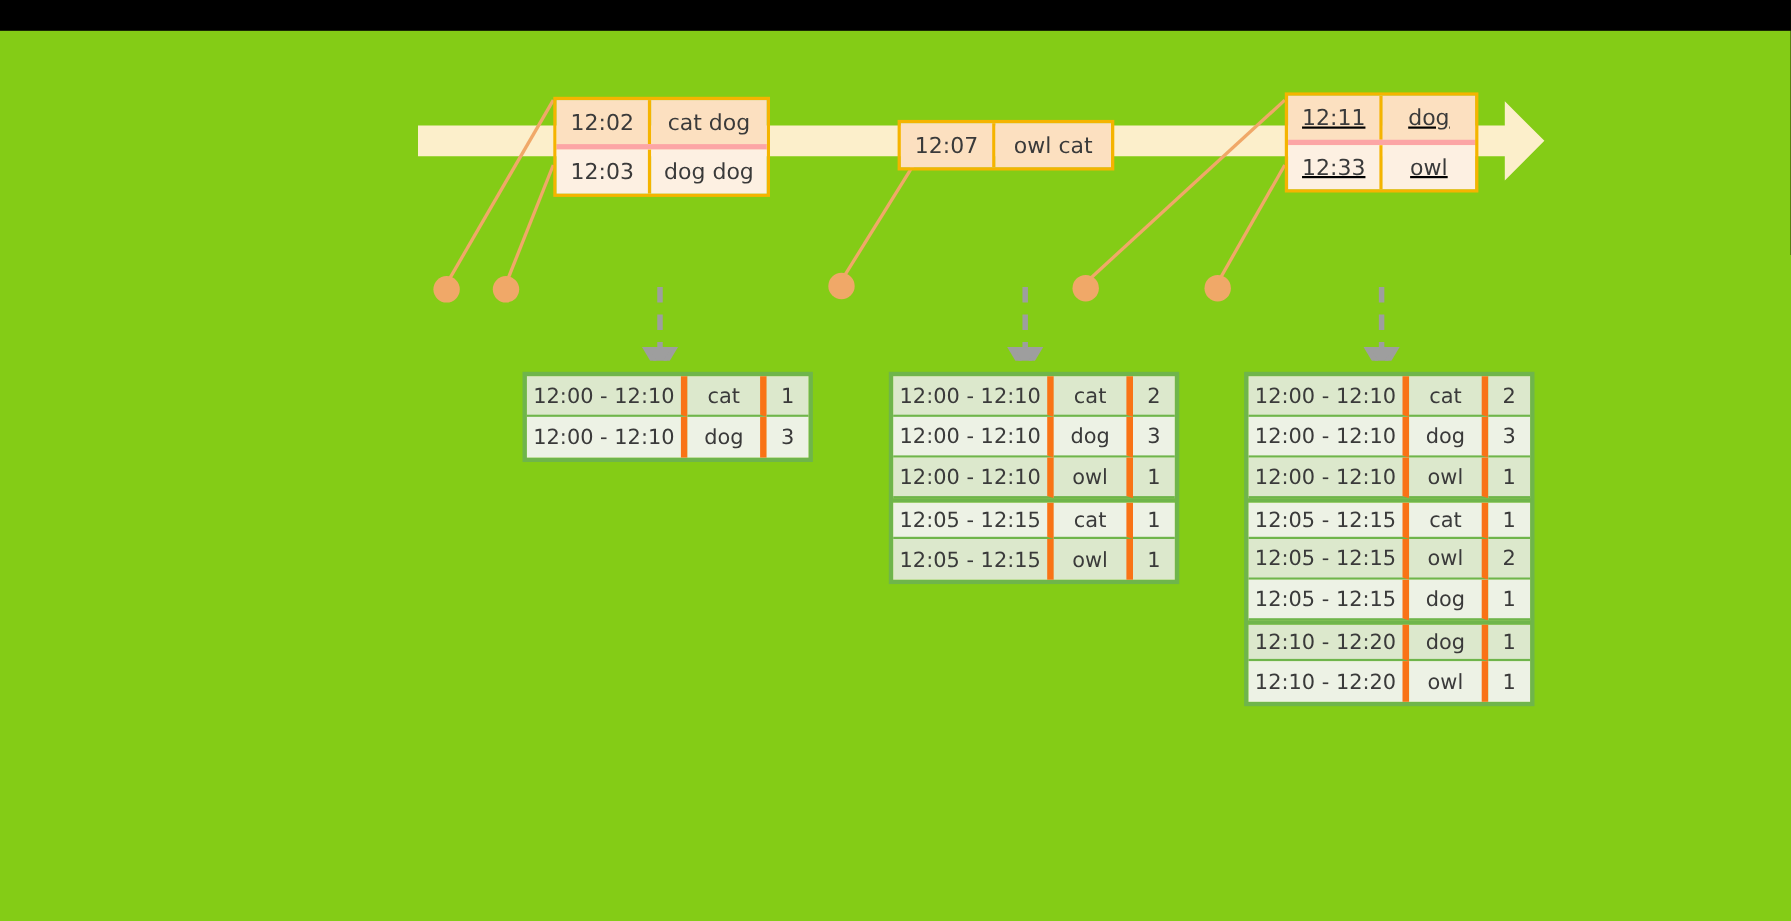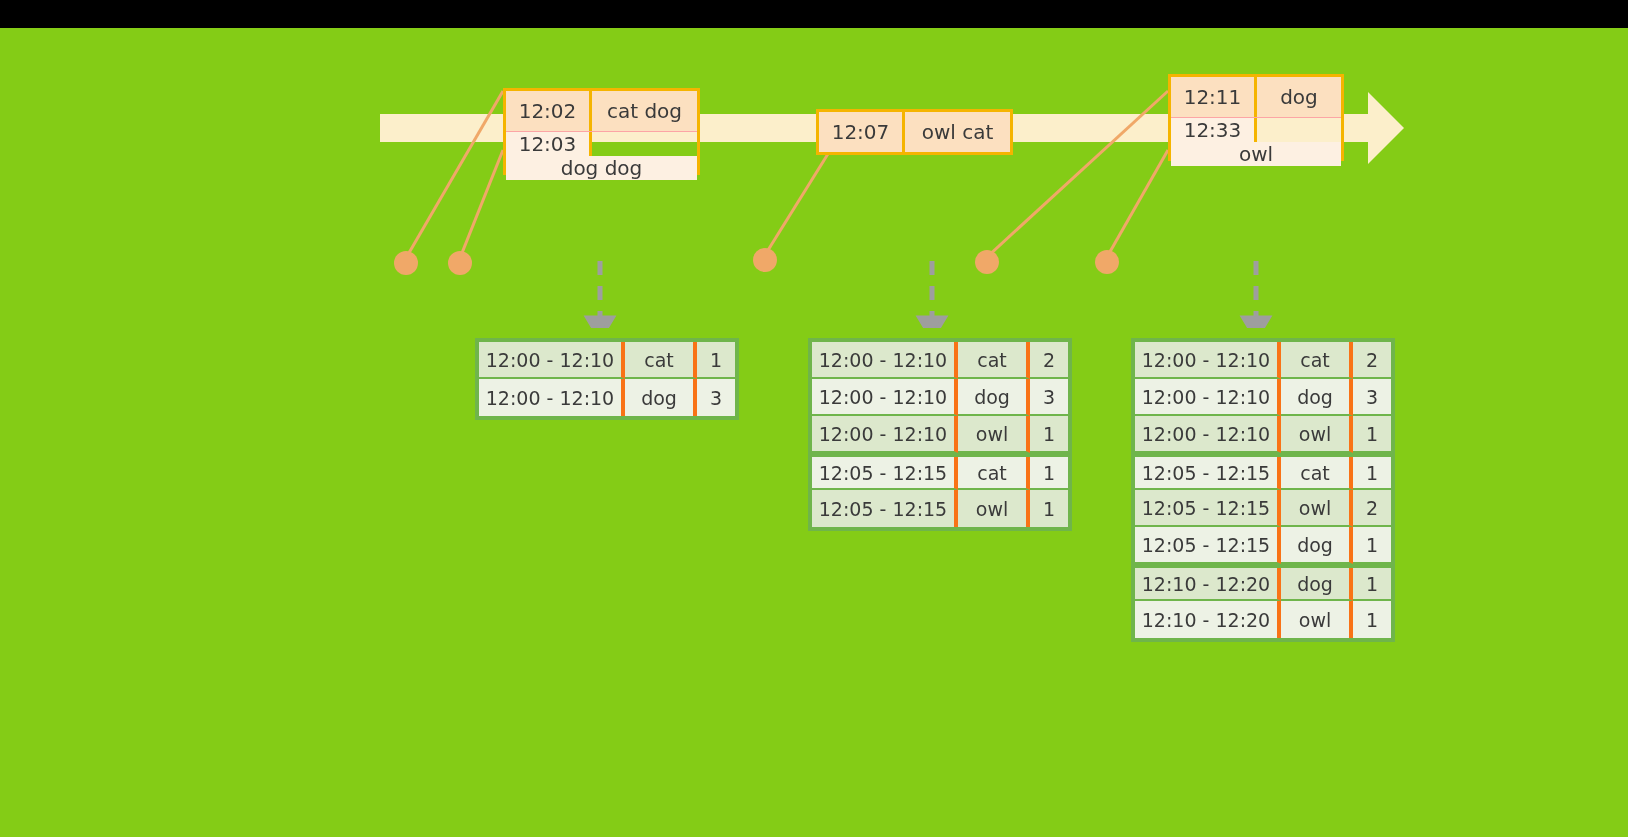--- a/index.html
+++ b/index.html
@@ -33,22 +33,21 @@
     box-sizing: border-box;
     display: flex;
     flex-direction: column;
     z-index: 5;
   }
   .event-row {
     display: flex;
     height: 40px;
   }
   .event-row + .event-row {
-    border-top: 1px solid #fca5a5;
-    flex-direction: column;
+    border-top: 5px solid #fca5a5;
   }
   .event-row.shade-a .ev-cell { background: #FCE0C0; }
   .event-row.shade-b .ev-cell { background: #FDF0E2; }
   .ev-cell {
     display: flex;
     align-items: center;
     justify-content: center;
     font-size: 20px;
     color: #3a3a3a;
     box-sizing: border-box;
@@ -83,21 +82,21 @@
   }
   .res-row.first-row { border-top: none; }
   .rs-cell {
     display: flex;
     align-items: center;
     justify-content: center;
     font-size: 19px;
     color: #3a3a3a;
     box-sizing: border-box;
     white-space: nowrap;
-    border-right: 4px solid #f97316;
+    border-right: 6px solid #f97316;
     border-bottom: 2px solid #6FB54B;
   }
   .rs-cell:last-child { border-right: none; }
   .res-row:last-child .rs-cell { border-bottom: none; }
   .rs-window { width: 146px; }
   .rs-key    { width: 72px; }
   .rs-count  { width: 38px; }
 </style>
 </head>
 <body>
@@ -146,21 +145,21 @@
     </div>
   </div>
 
   <div class="event-box" style="left:816px; top:81px; width:197px;">
     <div class="event-row shade-a">
       <div class="ev-cell ev-time">12:07</div>
       <div class="ev-cell ev-words">owl cat</div>
     </div>
   </div>
 
-  <div class="event-box" style="left:1168px; top:46px; width:176px;">
+  <div class="event-box" style="left:1168px; top:56px; width:176px;text-decoration:underline;">
     <div class="event-row shade-a">
       <div class="ev-cell ev-time">12:11</div>
       <div class="ev-cell ev-words">dog</div>
     </div>
     <div class="event-row shade-b">
       <div class="ev-cell ev-time">12:33</div>
       <div class="ev-cell ev-words">owl</div>
     </div>
   </div>
 

